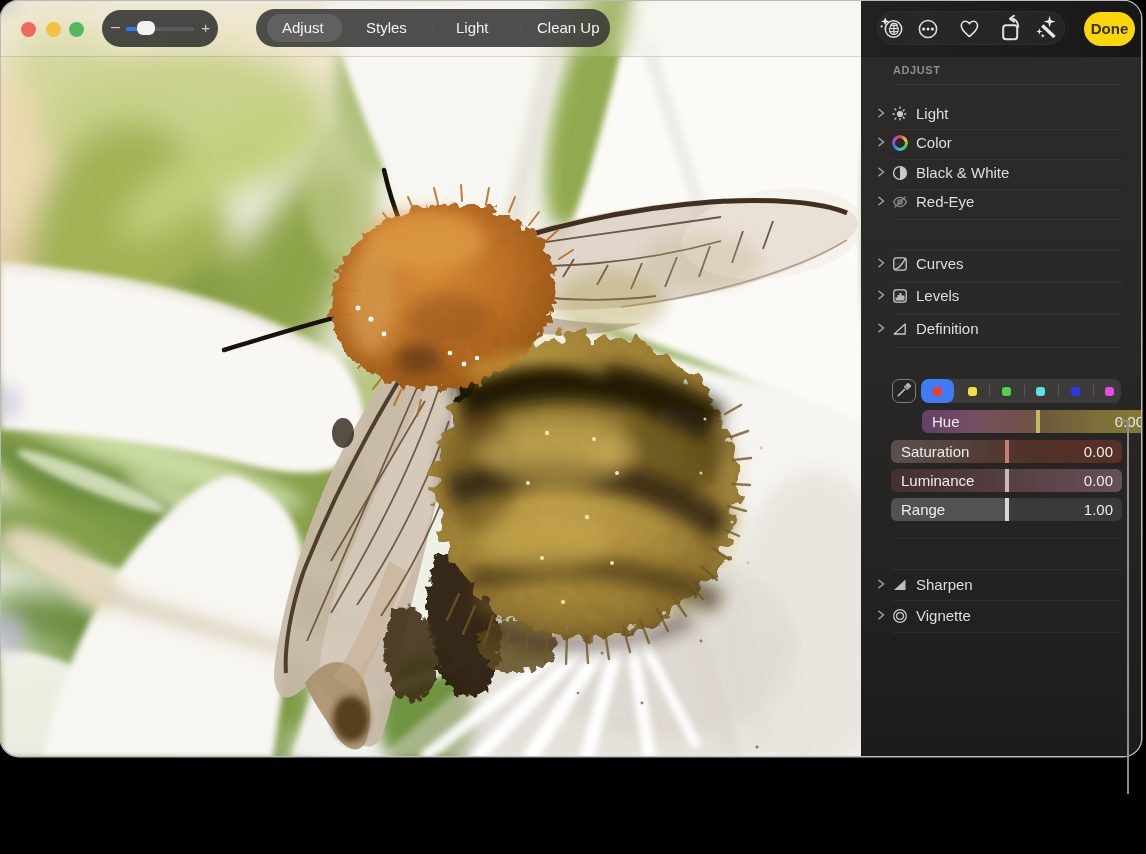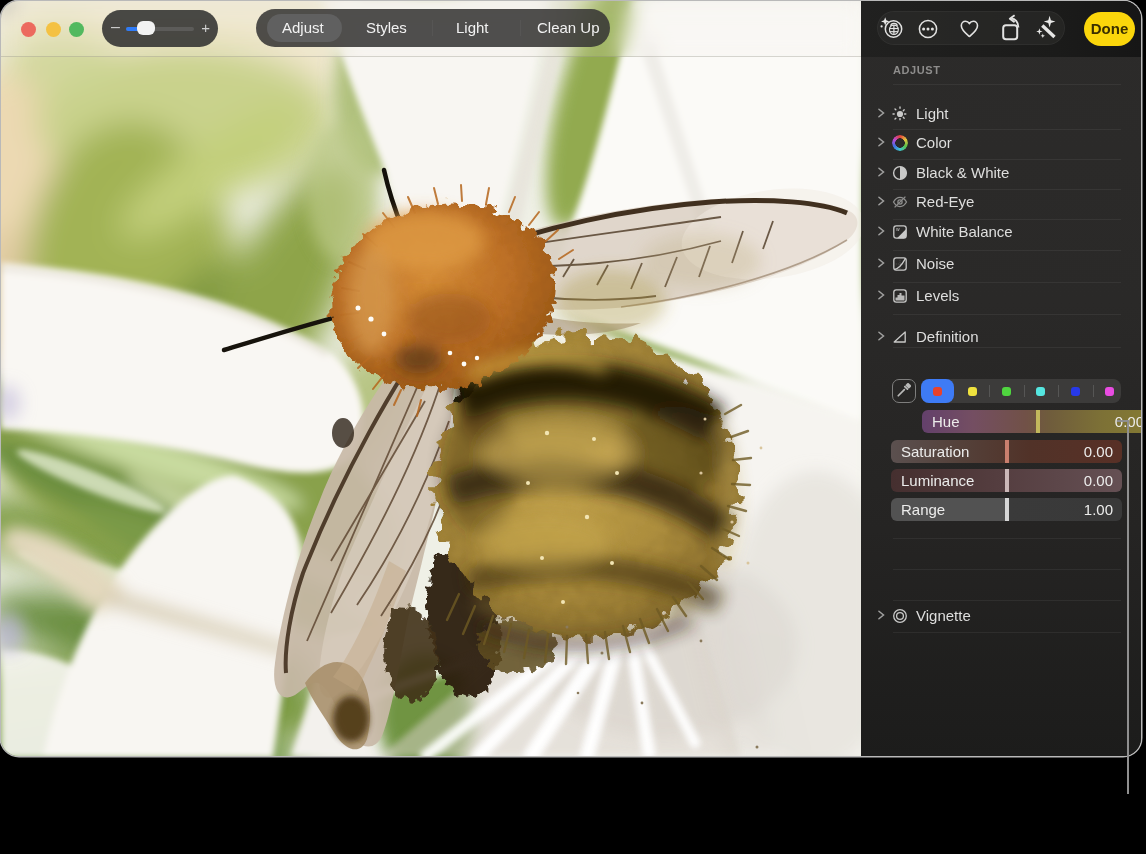--- a/index.html
+++ b/index.html
@@ -458,59 +458,48 @@
           <svg class="icon" viewBox="0 0 16 16">
             <g stroke="#8f8f8e" stroke-width="1.3" fill="none">
               <path d="M1.5,8 C3.2,5 5.4,3.4 8,3.4 C10.6,3.4 12.8,5 14.5,8 C12.8,11 10.6,12.6 8,12.6 C5.4,12.6 3.2,11 1.5,8 Z"></path>
               <circle cx="8" cy="8" r="2.1"></circle>
               <line x1="2.6" y1="13.4" x2="13.4" y2="2.6"></line>
             </g>
           </svg>
           <div class="lbl">Red-Eye</div>
         </div>
       <div class="sb-divider" style="top:218px"></div>
-      <div class="row" style="top:221px">
-          <svg class="chev" viewBox="0 0 10 12">
-            <path d="M2.5,1.5 L8,6 L2.5,10.5" fill="none" stroke="#a0a09f" stroke-width="1.8" stroke-linecap="round"></path>
-          </svg>
-          <svg class="icon" viewBox="0 0 16 16">
-            <rect x="1.8" y="1.8" width="12.4" height="12.4" rx="2.4" fill="none" stroke="#c9c9c8" stroke-width="1.3"></rect>
-            <path d="M14.2,5 L14.2,11.8 A2.4,2.4 0 0 1 11.8,14.2 L5,14.2 Z" fill="#c9c9c8"></path>
-            <text x="4" y="7.4" font-size="5" fill="#c9c9c8" font-family="Liberation Sans">w</text>
-          </svg>
-          <div class="lbl">White Balance</div>
-        </div>
       <div class="sb-divider" style="top:249px"></div>
       <div class="row" style="top:253px">
           <svg class="chev" viewBox="0 0 10 12">
             <path d="M2.5,1.5 L8,6 L2.5,10.5" fill="none" stroke="#a0a09f" stroke-width="1.8" stroke-linecap="round"></path>
           </svg>
           <svg class="icon" viewBox="0 0 16 16">
             <rect x="1.8" y="1.8" width="12.4" height="12.4" rx="2.4" fill="none" stroke="#c9c9c8" stroke-width="1.3"></rect>
             <g stroke="#777776" stroke-width="0.7" opacity="0.7" stroke-dasharray="1 1">
               <line x1="1.8" y1="8" x2="14.2" y2="8"></line>
               <line x1="8" y1="1.8" x2="8" y2="14.2"></line>
             </g>
             <path d="M2.6,13.4 C6.5,12.8 9.5,9.5 13.4,2.6" fill="none" stroke="#c9c9c8" stroke-width="1.3"></path>
           </svg>
-          <div class="lbl">Noise</div>
+          <div class="lbl">Curves</div>
         </div>
       <div class="sb-divider" style="top:281px"></div>
       <div class="row" style="top:285px">
           <svg class="chev" viewBox="0 0 10 12">
             <path d="M2.5,1.5 L8,6 L2.5,10.5" fill="none" stroke="#a0a09f" stroke-width="1.8" stroke-linecap="round"></path>
           </svg>
           <svg class="icon" viewBox="0 0 16 16">
             <rect x="1.8" y="1.8" width="12.4" height="12.4" rx="2.4" fill="none" stroke="#c9c9c8" stroke-width="1.3"></rect>
             <path d="M3.5,12.4 L3.5,9.5 L5.5,9.5 L5.5,7 L7.5,7 L7.5,5 L9.5,5 L9.5,7.5 L12.5,7.5 L12.5,12.4 Z" fill="#c9c9c8" opacity="0.9"></path>
           </svg>
           <div class="lbl">Levels</div>
         </div>
       <div class="sb-divider" style="top:313px"></div>
-      <div class="row" style="top:326px">
+      <div class="row" style="top:318px">
           <svg class="chev" viewBox="0 0 10 12">
             <path d="M2.5,1.5 L8,6 L2.5,10.5" fill="none" stroke="#a0a09f" stroke-width="1.8" stroke-linecap="round"></path>
           </svg>
           <svg class="icon" viewBox="0 0 16 16">
             <path d="M2.2,13 L13.2,3 L13.2,13 Z" fill="none" stroke="#c9c9c8" stroke-width="1.3" stroke-linejoin="round"></path>
           </svg>
           <div class="lbl">Definition</div>
         </div>
       <div class="sb-divider" style="top:346px"></div>
       <div style="position:absolute;left:31px;top:378px;width:24px;height:24px;border-radius:7px;border:1.5px solid #7e7e7d;">
@@ -550,20 +539,29 @@
           <span class="sv">0.00</span>
           <div class="sthumb" style="background:#cbb8b8"></div>
       </div>
       <div class="slider" style="top:497px;background:linear-gradient(90deg,#525252 0%,#525252 49.8%,#3a3a3a 50%,#393939 100%);">
         <span class="sl">Range</span>
           <span class="sv">1.00</span>
           <div class="sthumb" style="background:#d6d6d6"></div>
       </div>
       <div class="sb-divider" style="top:537px"></div>
       <div class="sb-divider" style="top:568px"></div>
+      <div class="row" style="top:574px">
+          <svg class="chev" viewBox="0 0 10 12">
+            <path d="M2.5,1.5 L8,6 L2.5,10.5" fill="none" stroke="#a0a09f" stroke-width="1.8" stroke-linecap="round"></path>
+          </svg>
+          <svg class="icon" viewBox="0 0 16 16">
+            <path d="M2,13 L13.5,13 L13.5,2.5 Z" fill="#bdbdbc"></path>
+          </svg>
+          <div class="lbl">Sharpen</div>
+        </div>
       <div class="sb-divider" style="top:599px"></div>
       <div class="row" style="top:605px">
           <svg class="chev" viewBox="0 0 10 12">
             <path d="M2.5,1.5 L8,6 L2.5,10.5" fill="none" stroke="#a0a09f" stroke-width="1.8" stroke-linecap="round"></path>
           </svg>
           <svg class="icon" viewBox="0 0 16 16">
             <circle cx="8" cy="8" r="6.3" fill="none" stroke="#c9c9c8" stroke-width="1.3"></circle>
             <circle cx="8" cy="8" r="3.4" fill="none" stroke="#c9c9c8" stroke-width="1.3"></circle>
           </svg>
           <div class="lbl">Vignette</div>

